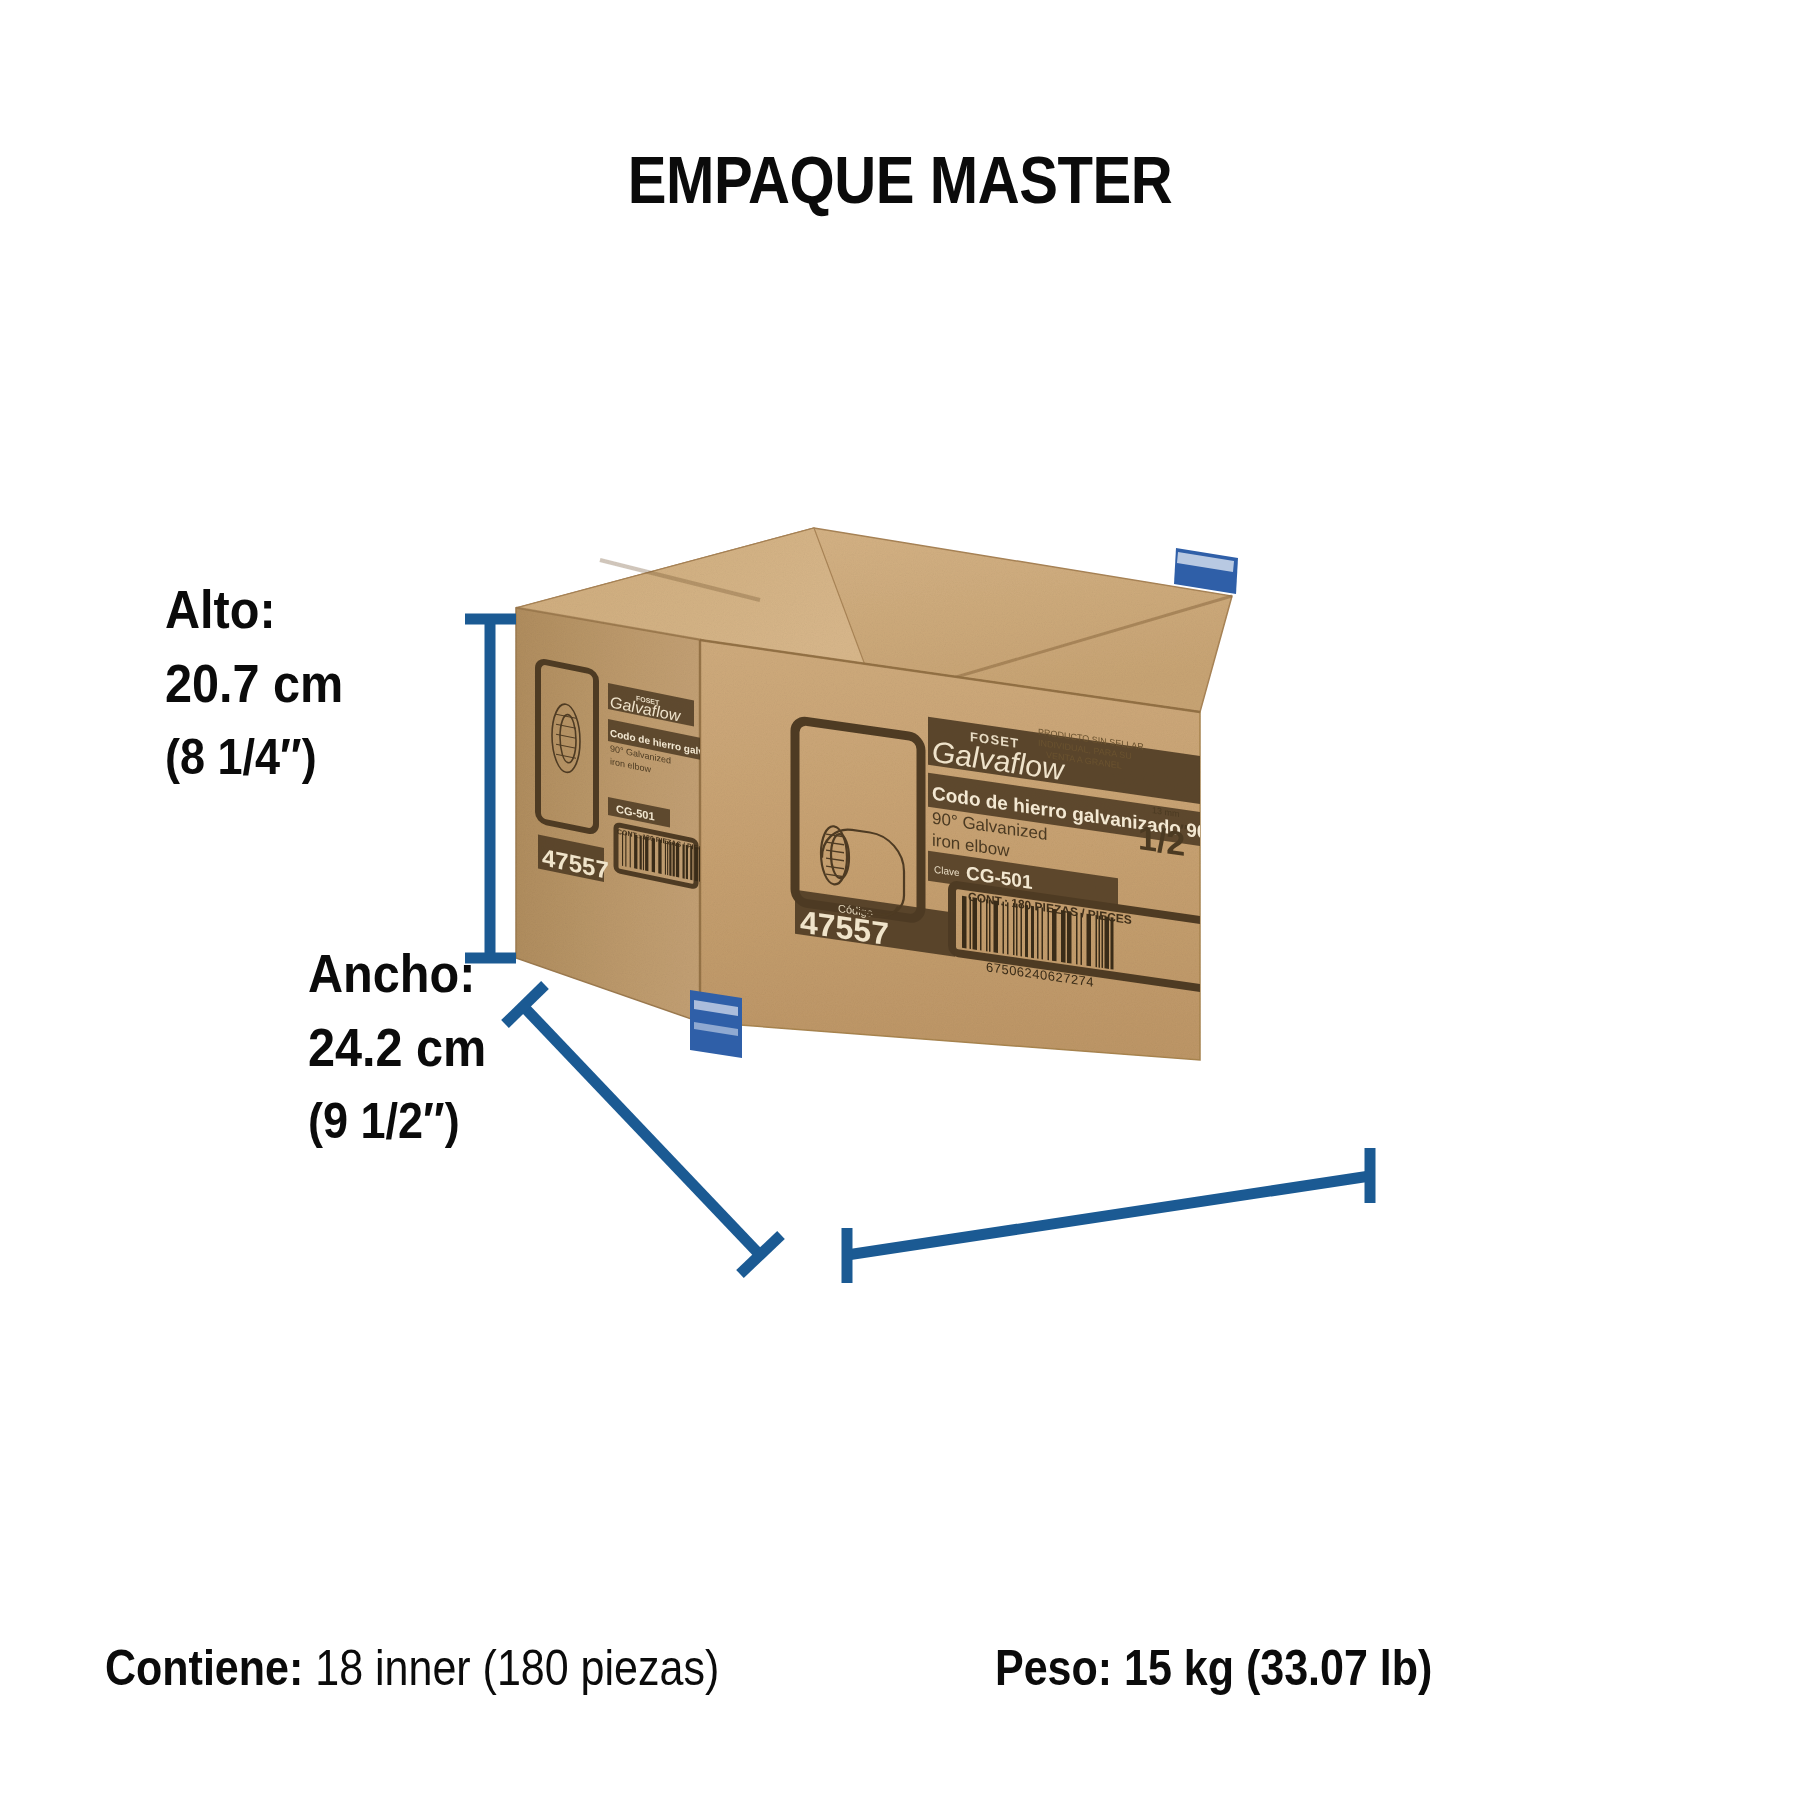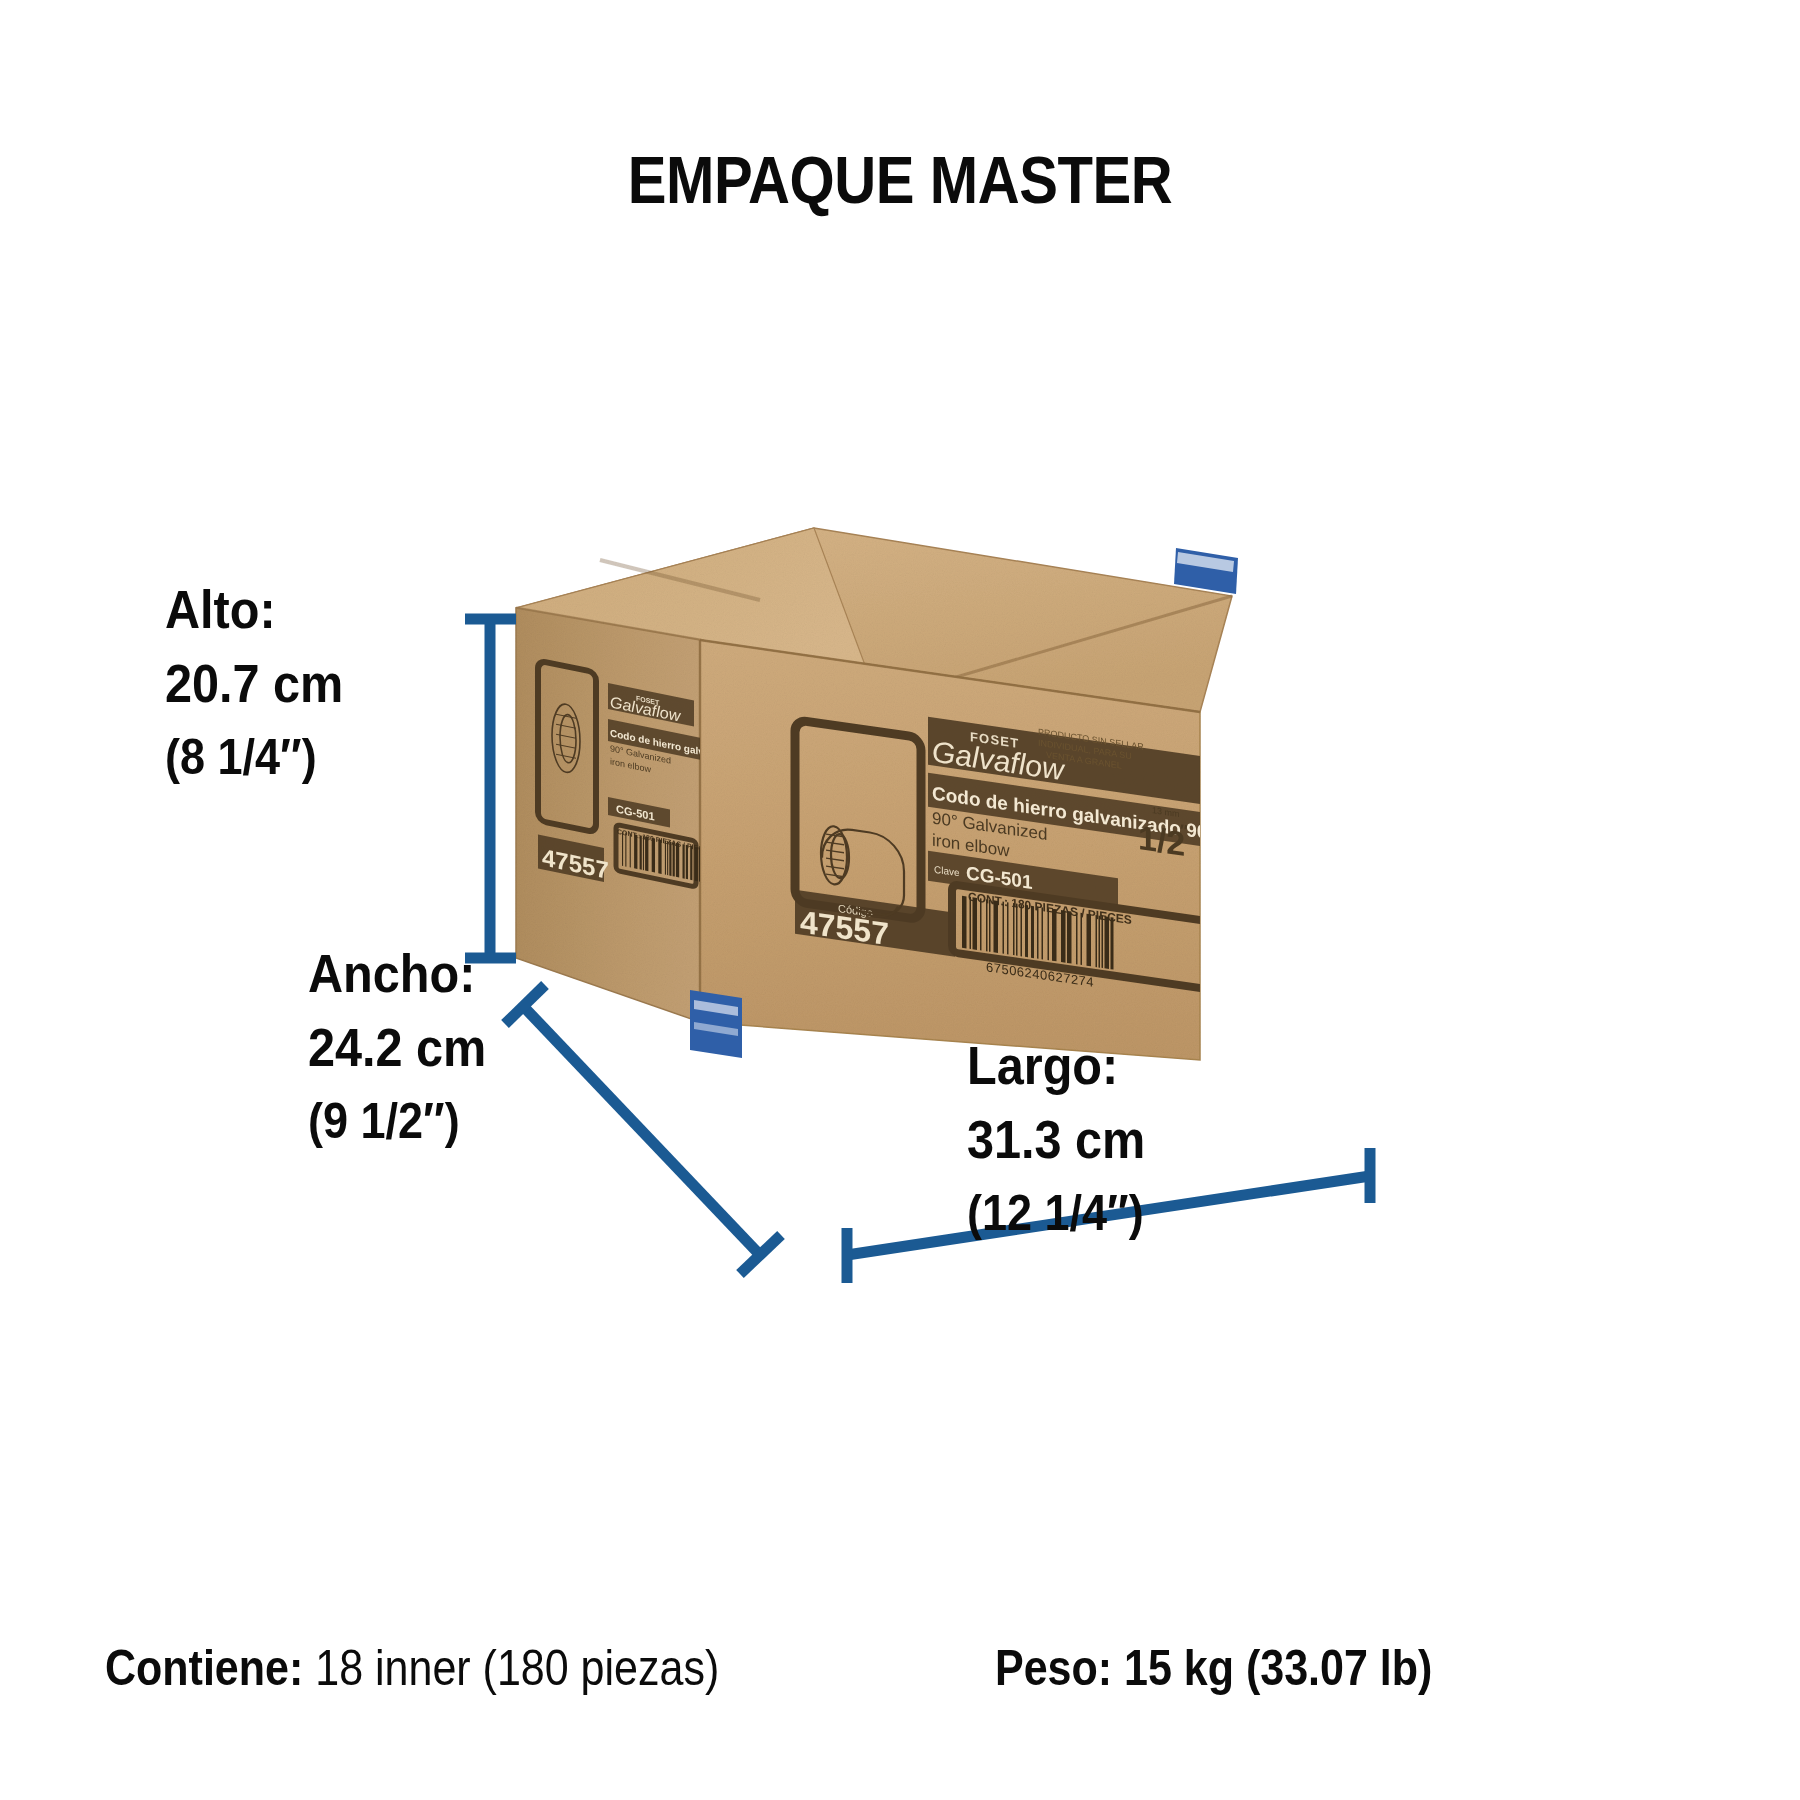--- a/index.html
+++ b/index.html
@@ -291,25 +291,20 @@
     <span class="ln l2">20.7 cm</span>
     <span class="ln l3">(8 1/4″)</span>
   </div>
 
   <div class="dimblock" id="dim-ancho">
     <span class="ln l1">Ancho:</span>
     <span class="ln l2">24.2 cm</span>
     <span class="ln l3">(9 1/2″)</span>
   </div>
 
-  <div class="dimblock" id="dim-largo">
-    <span class="ln l1">Largo:</span>
-    <span class="ln l2">31.3 cm</span>
-    <span class="ln l3">(12 1/4″)</span>
-  </div>
 
   <div class="bottom-row">
     <div class="bi" id="info-contiene">
       <span class="k">Contiene:</span>
       <span class="v">18 inner (180 piezas)</span>
     </div>
     <div class="bi" id="info-peso">
       <span class="k">Peso:</span>
       <span class="vb">15 kg (33.07 lb)</span>
     </div>

